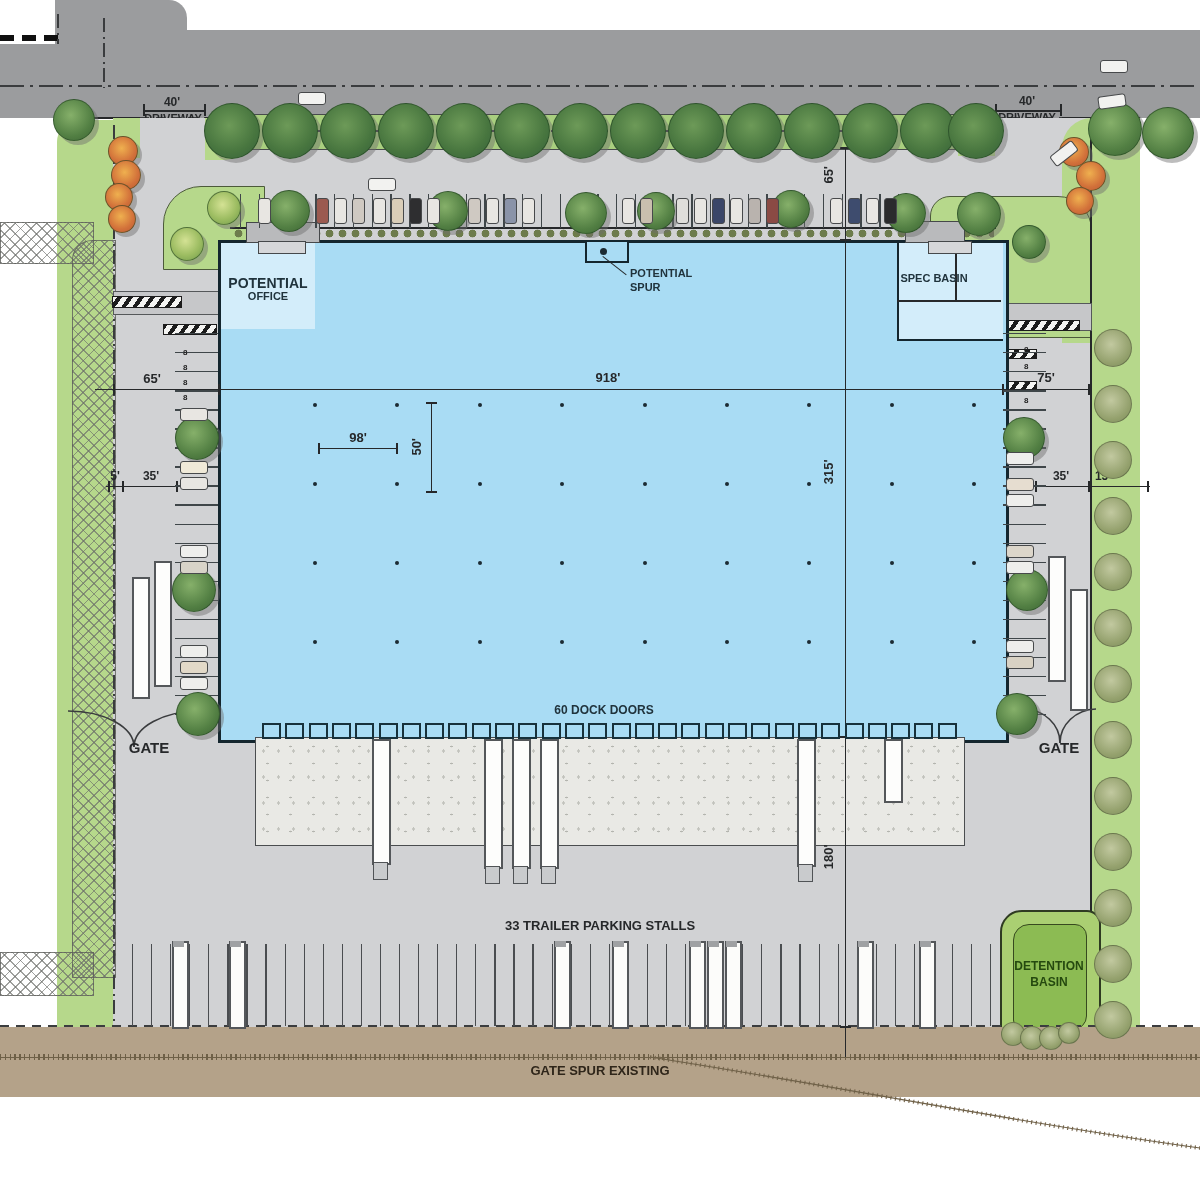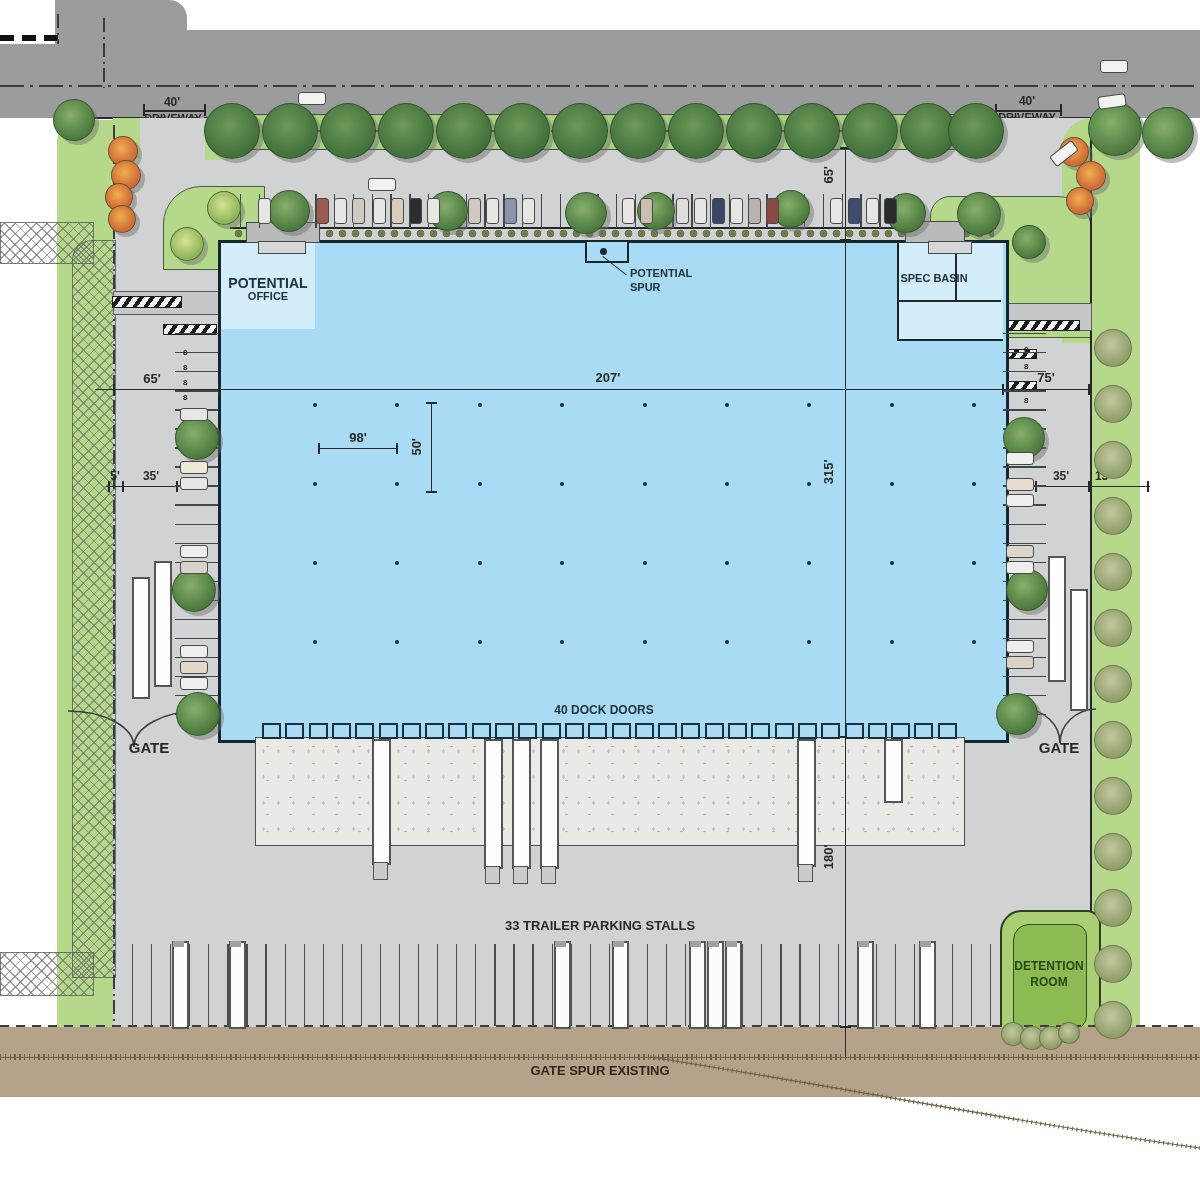--- a/index.html
+++ b/index.html
@@ -127,30 +127,30 @@
   <div class="abs canopy" style="left:246px;top:222px;width:72px;height:19px"></div>
   <div class="abs canopy" style="left:258px;top:241px;width:46px;height:11px;background:#d6d7d9"></div>
   <div class="abs canopy" style="left:905px;top:221px;width:58px;height:20px"></div>
   <div class="abs canopy" style="left:928px;top:241px;width:42px;height:11px;background:#d6d7d9"></div>
 
   <div class="lbl ctr" style="left:268px;top:276px;font-size:14px;color:#20333c">POTENTIAL</div>
   <div class="lbl ctr" style="left:268px;top:291px;font-size:11px;color:#20333c">OFFICE</div>
   <div class="lbl" style="left:630px;top:268px;font-size:11px;color:#20333c">POTENTIAL</div>
   <div class="lbl" style="left:630px;top:282px;font-size:11px;color:#20333c">SPUR</div>
   <div class="lbl ctr" style="left:934px;top:273px;font-size:11px;color:#20333c">SPEC BASIN</div>
-  <div class="lbl ctr" style="left:604px;top:704px;font-size:12px;color:#20333c">40 DOCK DOORS</div>
+  <div class="lbl ctr" style="left:604px;top:704px;font-size:12px;color:#20333c">60 DOCK DOORS</div>
 
   <div class="abs concrete" style="left:255px;top:737px;width:708px;height:107px"></div>
 
   <div class="lbl ctr" style="left:600px;top:919px;font-size:13px">33 TRAILER PARKING STALLS</div>
 
   <div class="abs" style="left:1000px;top:910px;width:97px;height:132px;background:#aacf72;border:2px solid #2f3b22;border-radius:22px 14px 16px 12px"></div>
   <div class="abs" style="left:1013px;top:924px;width:72px;height:104px;background:#8cbb53;border:1.5px solid #37491f;border-radius:16px 12px 14px 10px"></div>
   <div class="lbl ctr" style="left:1049px;top:960px;font-size:12px;color:#25490f">DETENTION</div>
-  <div class="lbl ctr" style="left:1049px;top:976px;font-size:12px;color:#25490f">ROOM</div>
+  <div class="lbl ctr" style="left:1049px;top:976px;font-size:12px;color:#25490f">BASIN</div>
 
   <div class="abs dashline" style="left:0;top:1025px;width:1200px;height:2px"></div>
   <div class="abs rail" style="left:0;top:1027px;width:1200px;height:70px"></div>
   <div class="abs track" style="left:0;top:1054px;width:1200px;height:6px"></div>
   <div class="dl" style="left:0;top:1056.5px;width:1200px;height:1.2px;background:#6e6047"></div>
   <svg class="abs" style="left:600px;top:1040px" width="600" height="130" viewBox="0 0 600 130">
     <path d="M50,17 C230,45 430,85 600,108" fill="none" stroke="#7a6a52" stroke-width="4" stroke-dasharray="1.2 3.4"></path>
     <path d="M50,17 C230,45 430,85 600,108" fill="none" stroke="#6e6047" stroke-width="1.2"></path>
   </svg>
   <div class="lbl ctr" style="left:600px;top:1064px;font-size:13px;color:#2f261a">GATE SPUR EXISTING</div>
@@ -165,21 +165,21 @@
     <path d="M74,1 A37,34 0 0 0 38,35" fill="none" stroke="#3a3c3e" stroke-width="1.6"></path>
   </svg>
   <div class="lbl ctr" style="left:1059px;top:740px;font-size:15px">GATE</div>
 
   <div class="dl" style="left:95px;top:389px;width:995px;height:1.2px"></div>
   <div class="dl" style="left:113px;top:384px;width:1.5px;height:11px"></div>
   <div class="dl" style="left:218px;top:384px;width:1.5px;height:11px"></div>
   <div class="dl" style="left:1002px;top:384px;width:1.5px;height:11px"></div>
   <div class="dl" style="left:1088px;top:384px;width:1.5px;height:11px"></div>
   <div class="lbl ctr" style="left:152px;top:372px;font-size:13px">65'</div>
-  <div class="lbl ctr" style="left:608px;top:371px;font-size:13px">207'</div>
+  <div class="lbl ctr" style="left:608px;top:371px;font-size:13px">918'</div>
   <div class="lbl ctr" style="left:1046px;top:371px;font-size:13px">75'</div>
 
   <div class="dl" style="left:106px;top:486px;width:112px;height:1.2px"></div>
   <div class="dl" style="left:108px;top:481px;width:1.5px;height:11px"></div>
   <div class="dl" style="left:122px;top:481px;width:1.5px;height:11px"></div>
   <div class="dl" style="left:176px;top:481px;width:1.5px;height:11px"></div>
   <div class="lbl ctr" style="left:115px;top:470px;font-size:12px">5'</div>
   <div class="lbl ctr" style="left:151px;top:470px;font-size:12px">35'</div>
 
   <div class="dl" style="left:1003px;top:486px;width:147px;height:1.2px"></div>

